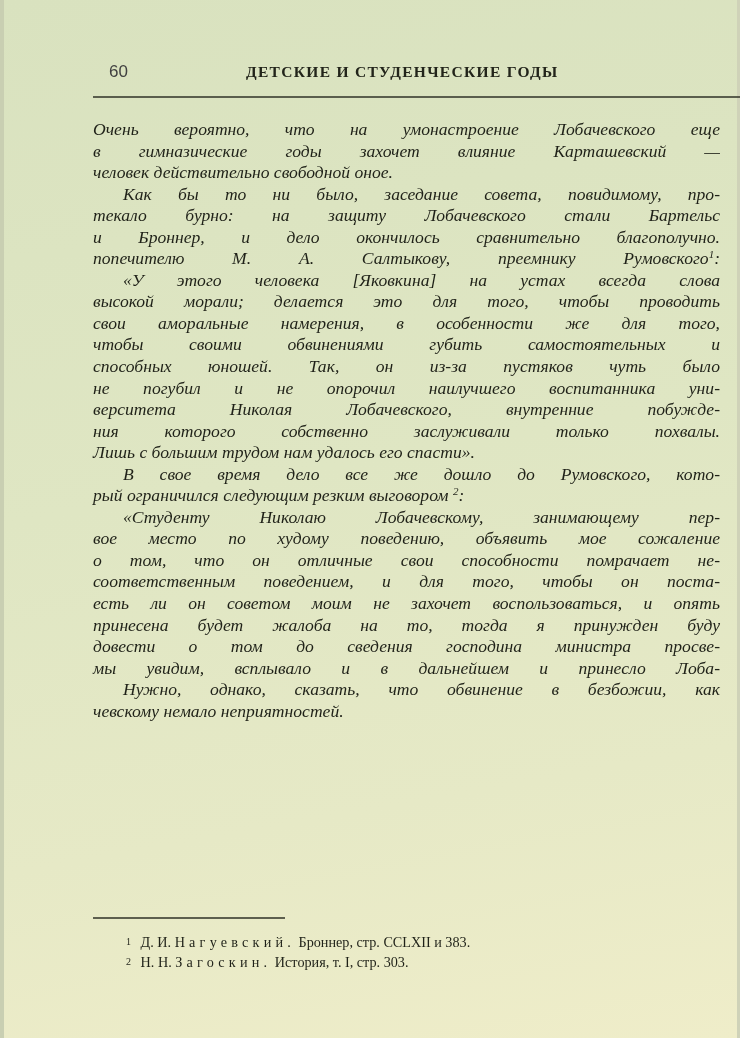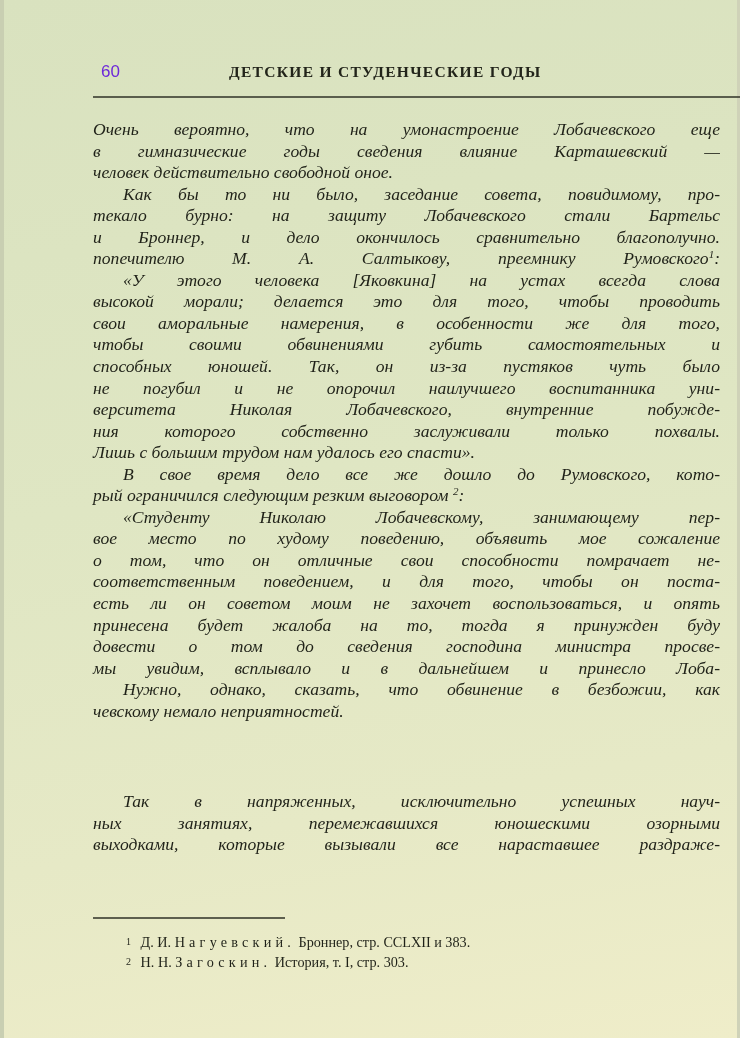--- a/index.html
+++ b/index.html
@@ -15,26 +15,26 @@
     background: #c9cfb2;
   }
   .right-edge {
     position: absolute; right: 0; top: 0; width: 3px; height: 1038px;
     background: #cfd2b8;
   }
   .header {
     position: absolute; left: 93px; top: 62px; width: 647px; height: 24px;
   }
   .page-number {
-    position: absolute; left: 8px; top: 0;
+    position: absolute; left: 16px; top: 0;
     font-family: "Liberation Sans", "DejaVu Sans", sans-serif;
-    font-size: 17px; color: #6d28d9;
+    font-size: 17px; color: #404040;
   }
   .running-title {
-    position: absolute; left: 136px; top: 1px;
+    position: absolute; left: 153px; top: 1px;
     font-size: 15.5px; letter-spacing: 1.3px; font-weight: bold; color: #22241a;
   }
   .header-rule {
     position: absolute; left: 93px; top: 96px; width: 647px; height: 1.5px;
     background: #3a3c30; opacity: 0.8;
   }
   .body-text {
     position: absolute; left: 93px; top: 119px; width: 627px;
     font-size: 17.6px; line-height: 21.55px; text-align: justify;
   }
@@ -68,21 +68,21 @@
 <div class="header">
   <span class="page-number">60</span>
   <span class="running-title">ДЕТСКИЕ И СТУДЕНЧЕСКИЕ ГОДЫ</span>
 </div>
 <div class="header-rule"></div>
 
 <div class="body-text">
 
   <div>
     <span class="line">Очень вероятно, что на умонастроение Лобачевского еще</span>
-    <span class="line">в гимназические годы сведения влияние Карташевский —</span>
+    <span class="line">в гимназические годы захочет влияние Карташевский —</span>
     <span class="line last">человек действительно свободной оное.</span>
   </div>
 
   <div>
     <span class="line indent">Как бы то ни было, заседание совета, повидимому, про-</span>
     <span class="line">текало бурно: на защиту Лобачевского стали Бартельс</span>
     <span class="line">и Броннер, и дело окончилось сравнительно благополучно.</span>
     <span class="line"><span>попечителю М. А. Салтыкову, преемнику Румовского</span><sup>1</sup><span>:</span></span>
   </div>
 
@@ -113,25 +113,20 @@
     <span class="line">довести о том до сведения господина министра просве-</span>
   </div>
 
   <div>
     <span class="line">мы увидим, всплывало и в дальнейшем и принесло Лоба-</span>
     <span class="line indent">Нужно, однако, сказать, что обвинение в безбожии, как</span>
     <span class="line last">чевскому немало неприятностей.</span>
   </div>
   <span class="gap"></span>
 
-  <div>
-    <span class="line indent">Так в напряженных, исключительно успешных науч-</span>
-    <span class="line">ных занятиях, перемежавшихся юношескими озорными</span>
-    <span class="line">выходками, которые вызывали все нараставшее раздраже-</span>
-  </div>
 </div>
 
 <div class="fn-rule"></div>
 
 <div class="footnotes">
   <span class="footnote">
     <span class="fn-mark">1</span>
     <span>Д. И.</span>
     <span class="spaced">Нагуевский.</span>
     <span>Броннер, стр. CCLXII и 383.</span>

